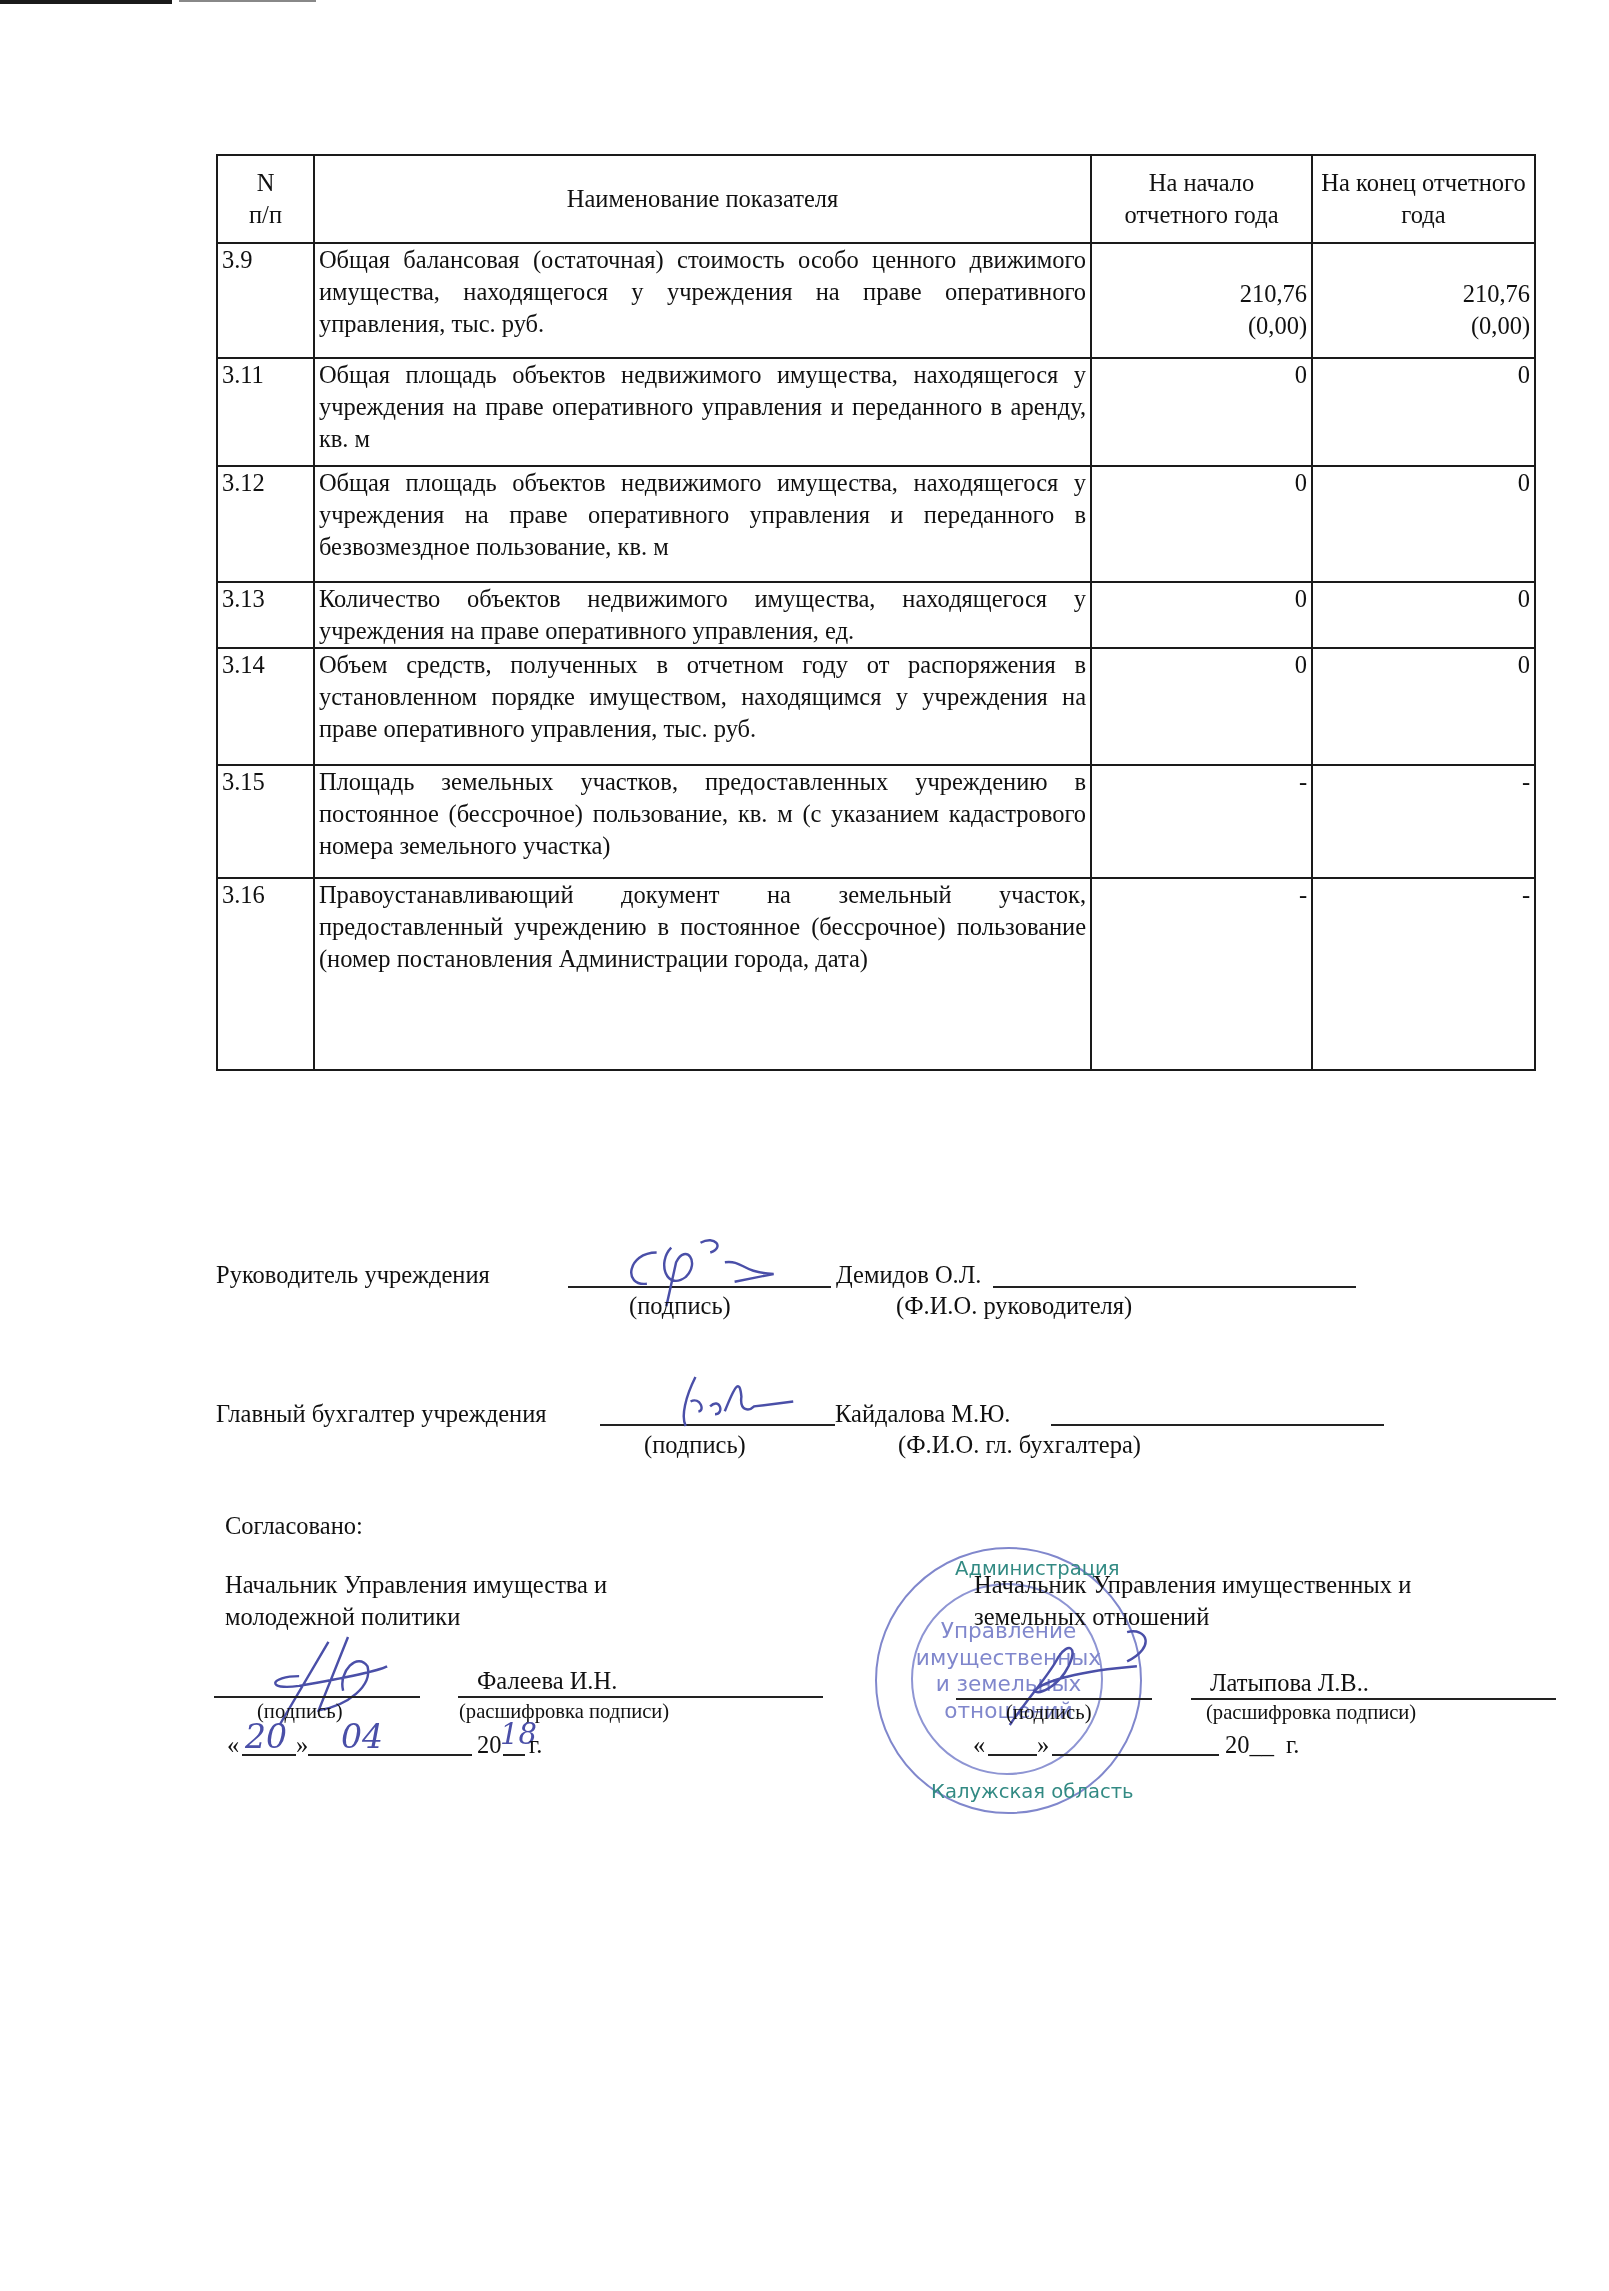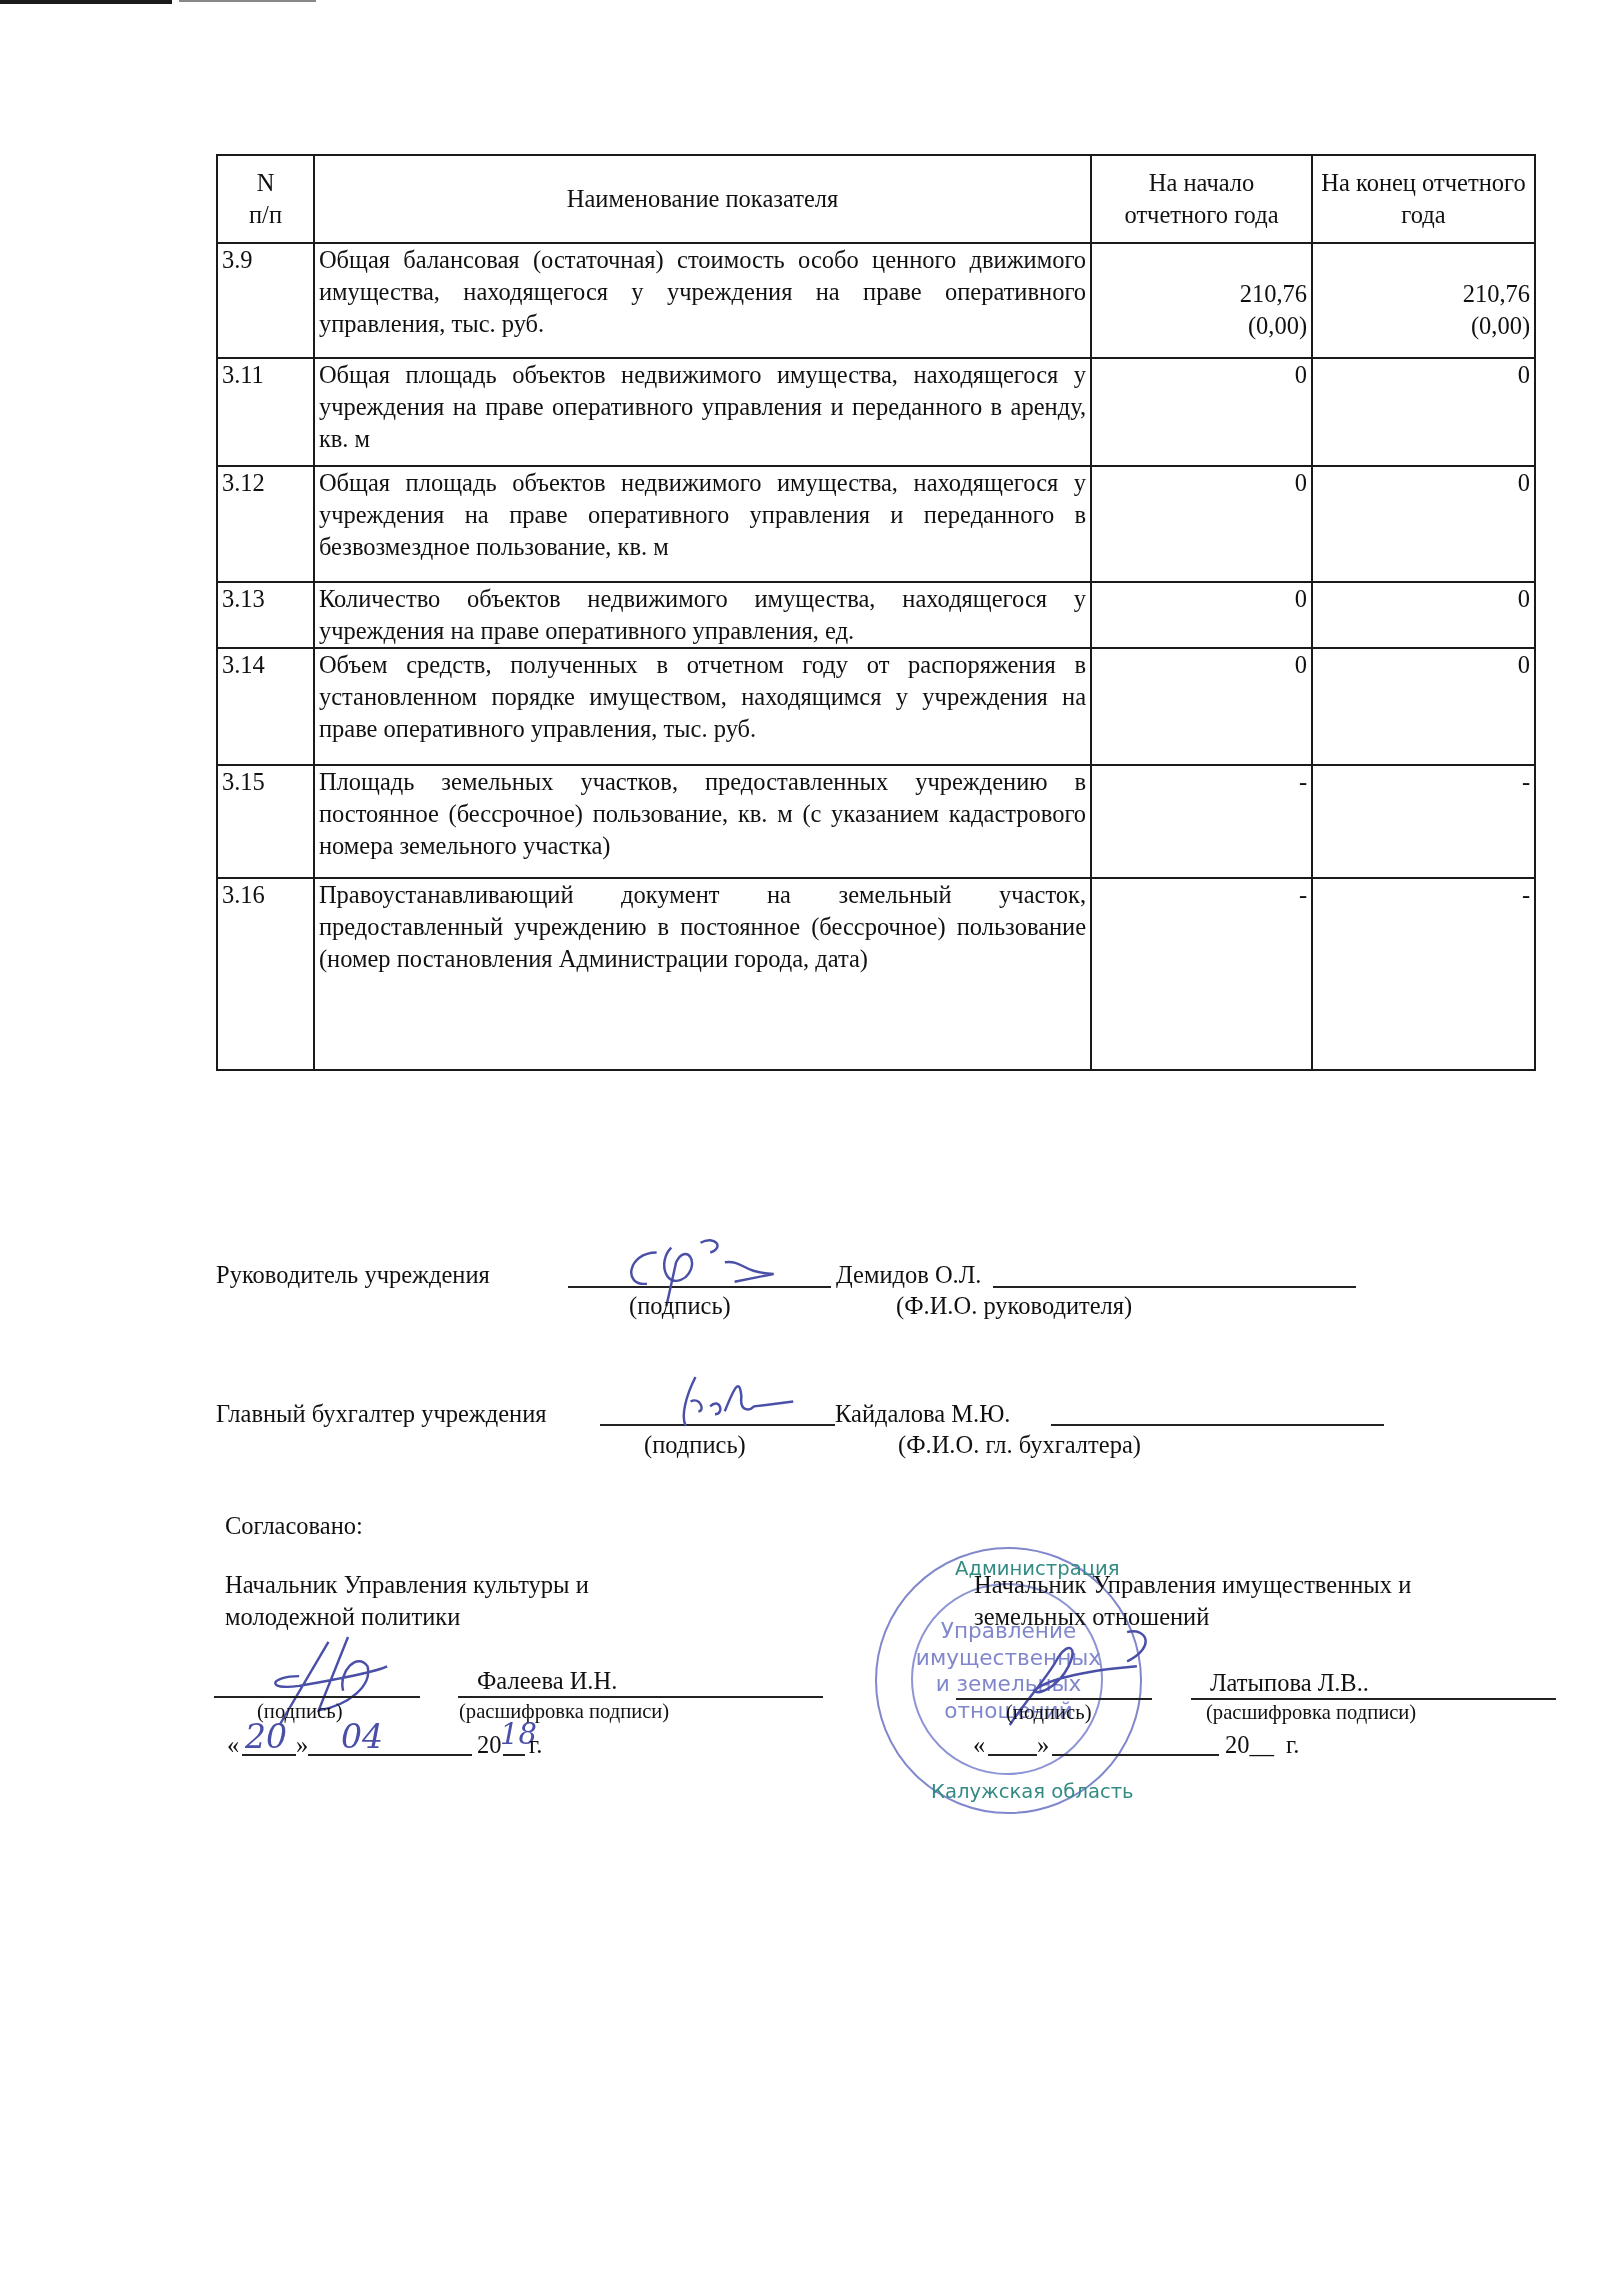--- a/index.html
+++ b/index.html
@@ -138,21 +138,21 @@
 <svg class="sig" style="left:671px;top:1367px;" width="176" height="69" viewBox="0 0 180 70">
   <path d="M25 10 C15 30 10 50 15 60 M20 35 C30 30 35 45 28 45 M40 40 C50 30 55 48 45 48 M55 45 C65 20 70 10 72 30 C70 45 80 45 85 40 L125 35" stroke="#4a4fa8" stroke-width="2.5" fill="none"></path>
 </svg>
 <div class="sig-block" style="left:835px;top:1399px;">Кайдалова М.Ю.</div>
 <div class="line" style="left:1051px;top:1424px;width:333px;"></div>
 <div class="caption" style="left:644px;top:1431px;">(подпись)</div>
 <div class="caption" style="left:898px;top:1431px;">(Ф.И.О. гл. бухгалтера)</div>
 
 <div class="sig-block" style="left:225px;top:1511px;">Согласовано:</div>
 
-<div class="sig-block" style="left:225px;top:1570px;">Начальник Управления  культуры и</div>
+<div class="sig-block" style="left:225px;top:1570px;">Начальник Управления  имущества и</div>
 <div class="sig-block" style="left:225px;top:1602px;">молодежной политики</div>
 <svg class="sig" style="left:260px;top:1632px;" width="176" height="98" viewBox="0 0 180 100">
   <path d="M70 10 L20 95 M90 5 L60 80 C90 75 115 55 110 35 C100 20 80 40 85 60 M40 45 C10 45 5 60 40 55 C80 48 120 40 130 35" stroke="#4a4fa8" stroke-width="2.5" fill="none"></path>
 </svg>
 <div class="line" style="left:214px;top:1696px;width:206px;"></div>
 <div class="sig-block" style="left:477px;top:1666px;">Фалеева И.Н.</div>
 <div class="line" style="left:458px;top:1696px;width:365px;"></div>
 <div class="small-caption" style="left:257px;top:1700px;">(подпись)</div>
 <div class="small-caption" style="left:459px;top:1700px;">(расшифровка подписи)</div>
 

